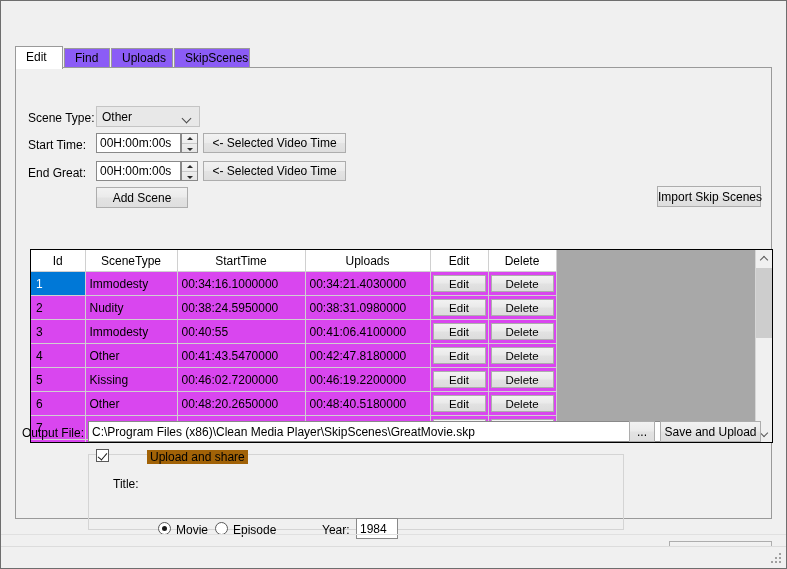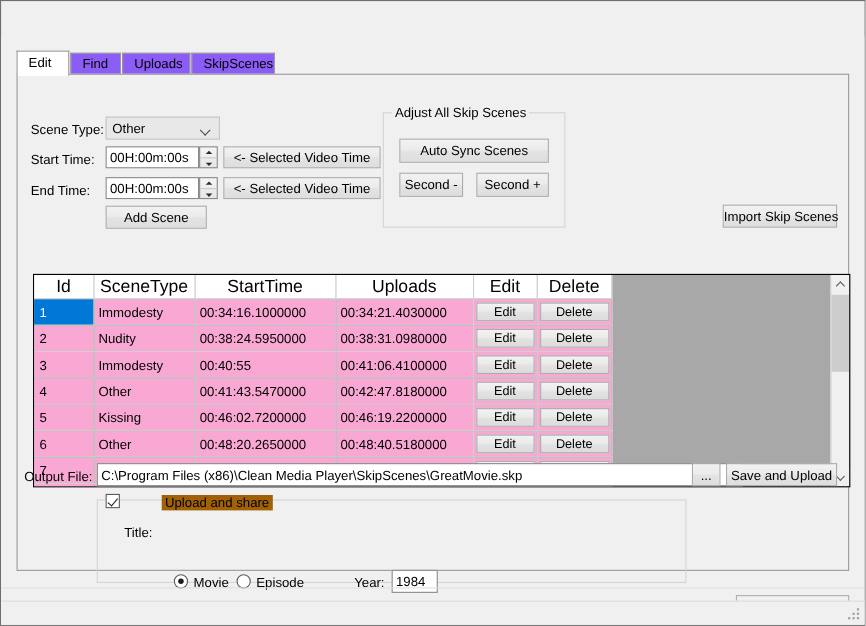--- a/index.html
+++ b/index.html
@@ -266,28 +266,28 @@
     border-collapse: collapse;
     table-layout: fixed;
     background: transparent;
   }
   .grid th {
     height: 21px;
     background: #ffffff;
     border-right: 1px solid #d0d0d0;
     border-bottom: 1px solid #d0d0d0;
     font-weight: normal;
-    font-size: 16px;
+    font-size: 12px;
     color: #000;
     text-align: center;
     padding: 0;
   }
   .grid td {
     height: 23px;
-    background: #f9a8d4;
+    background: #d946ef;
     border-right: 1px solid #d0d0d0;
     border-bottom: 1px solid #d0d0d0;
     font-size: 12px;
     color: #000;
     padding: 0 4px;
     white-space: nowrap;
     overflow: hidden;
   }
   .grid td.c-id { padding-left: 5px; }
   .grid td.sel {
@@ -453,40 +453,34 @@
       <div class="spin" style="left:165px;top:65px;height:20px;">
         <div class="half up">
             <span class="ar"></span>
           </div>
         <div class="half dn">
             <span class="ar"></span>
           </div>
       </div>
       <button class="btn" style="left:187px;top:65px;width:143px;height:20px;">&lt;- Selected Video Time</button>
 
-      <div class="lbl" style="left:12px;top:98px;">End Time:</div>
+      <div class="lbl" style="left:12px;top:98px;">End Great:</div>
       <input class="txt" style="left: 80px; top: 93px; width: 85px; height: 20px;" value="00H:00m:00s">
       <div class="spin" style="left:165px;top:93px;height:20px;">
         <div class="half up">
             <span class="ar"></span>
           </div>
         <div class="half dn">
             <span class="ar"></span>
           </div>
       </div>
       <button class="btn" style="left:187px;top:93px;width:143px;height:20px;">&lt;- Selected Video Time</button>
 
       <button class="btn" style="left:80px;top:119px;width:92px;height:21px;">Add Scene</button>
 
-      <div class="group" style="left:332px;top:34px;width:166px;height:105px;">
-        <div class="gtitle">Adjust All Skip Scenes</div>
-        <button class="btn" style="left:14px;top:23px;width:136px;height:22px;">Auto Sync Scenes</button>
-        <button class="btn" style="left:14px;top:54px;width:58px;height:22px;">Second -</button>
-        <button class="btn" style="left:84px;top:54px;width:66px;height:22px;">Second +</button>
-      </div>
 
       <button class="btn" style="left:641px;top:118px;width:104px;height:21px;">Import Skip Scenes</button>
 
       <div class="grid">
         <div class="grid-inner">
           <table>
             <colgroup>
               <col style="width:54px">
               <col style="width:92px">
               <col style="width:128px">

